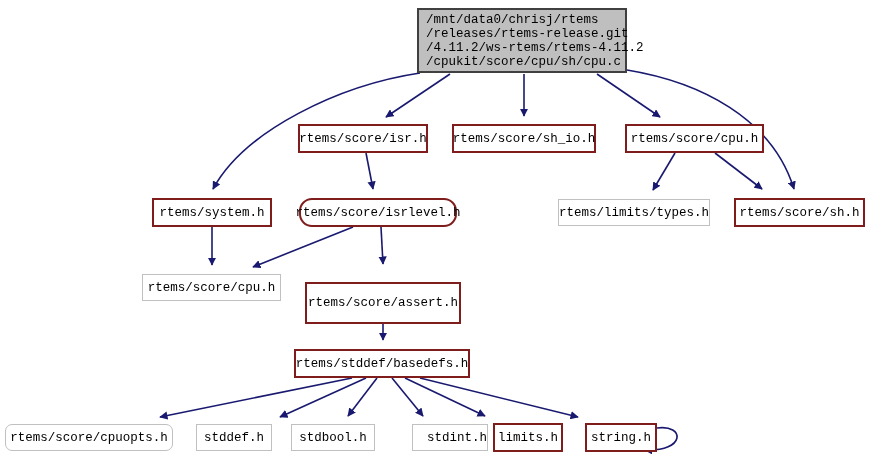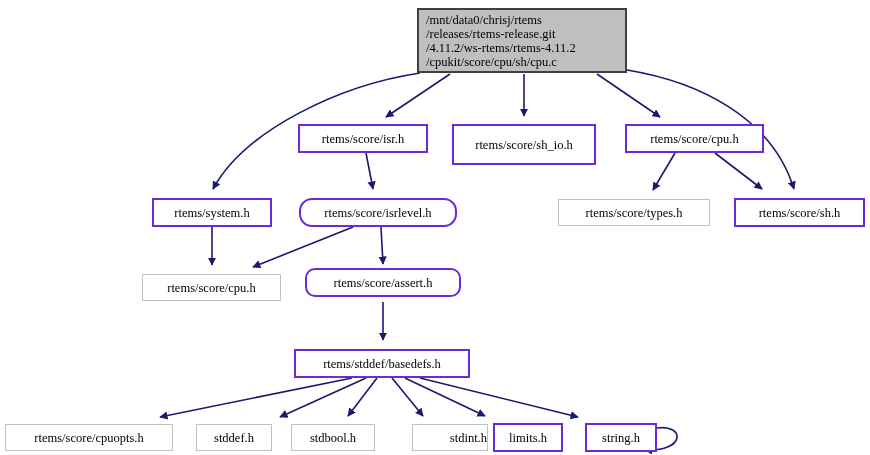--- a/index.html
+++ b/index.html
@@ -5,21 +5,21 @@
   html, body {
     margin: 0;
     padding: 0;
     background: #ffffff;
   }
   #canvas {
     position: relative;
     width: 870px;
     height: 455px;
     background: #ffffff;
-    font-family: Liberation Serif, serif;
+    font-family: Liberation Mono, monospace;
     overflow: hidden;
   }
   #edges {
     position: absolute;
     left: 0;
     top: 0;
     width: 870px;
     height: 455px;
     pointer-events: none;
   }
@@ -32,21 +32,21 @@
     background: #ffffff;
     border: 1px solid #c0c0c0;
     color: #000000;
     font-size: 12.5px;
     line-height: 14px;
     white-space: pre;
     text-align: center;
     z-index: 2;
   }
   .node.solid {
-    border: 2px solid #6d28d9;
+    border: 2px solid #7f1d1d;
   }
   .node.root {
     background: #bfbfbf;
     border: 2px solid #404040;
     text-align: left;
     justify-content: flex-start;
     padding: 3px 6px 3px 7px;
   }
   .node.root .label {
     display: block;
@@ -108,57 +108,57 @@
     <span class="label">/mnt/data0/chrisj/rtems
 /releases/rtems-release.git
 /4.11.2/ws-rtems/rtems-4.11.2
 /cpukit/score/cpu/sh/cpu.c</span>
   </div>
 
   <div class="node solid" style="left:298px; top:124px; width:130px; height:29px;">
     <span class="label">rtems/score/isr.h</span>
   </div>
 
-  <div class="node solid" style="left:452px; top:124px; width:144px; height:41px;">
+  <div class="node solid" style="left:452px; top:124px; width:144px; height:29px;">
     <span class="label">rtems/score/sh_io.h</span>
   </div>
 
   <div class="node solid" style="left:625px; top:124px; width:139px; height:29px;">
     <span class="label">rtems/score/cpu.h</span>
   </div>
 
   <div class="node solid" style="left:152px; top:198px; width:120px; height:29px;">
     <span class="label">rtems/system.h</span>
   </div>
 
   <div class="node solid" style="left:299px; top:198px; width:158px; height:29px;border-radius:13px;">
     <span class="label">rtems/score/isrlevel.h</span>
   </div>
 
   <div class="node" style="left:558px; top:199px; width:152px; height:27px;">
-    <span class="label">rtems/score/types.h</span>
+    <span class="label">rtems/limits/types.h</span>
   </div>
 
   <div class="node solid" style="left:734px; top:198px; width:131px; height:29px;">
     <span class="label">rtems/score/sh.h</span>
   </div>
 
   <div class="node" style="left:142px; top:274px; width:139px; height:27px;">
     <span class="label">rtems/score/cpu.h</span>
   </div>
 
-  <div class="node solid" style="left:305px; top:268px; width:156px; height:29px;border-radius:10px;">
+  <div class="node solid" style="left:305px; top:282px; width:156px; height:42px;">
     <span class="label">rtems/score/assert.h</span>
   </div>
 
   <div class="node solid" style="left:294px; top:349px; width:176px; height:29px;">
     <span class="label">rtems/stddef/basedefs.h</span>
   </div>
 
-  <div class="node" style="left:5px; top:424px; width:168px; height:27px;">
+  <div class="node" style="left:5px; top:424px; width:168px; height:27px;border-radius:7px;">
     <span class="label">rtems/score/cpuopts.h</span>
   </div>
 
   <div class="node" style="left:196px; top:424px; width:76px; height:27px;">
     <span class="label">stddef.h</span>
   </div>
 
   <div class="node" style="left:291px; top:424px; width:84px; height:27px;justify-content:center;">
     <span class="label">stdbool.h</span>
   </div>

